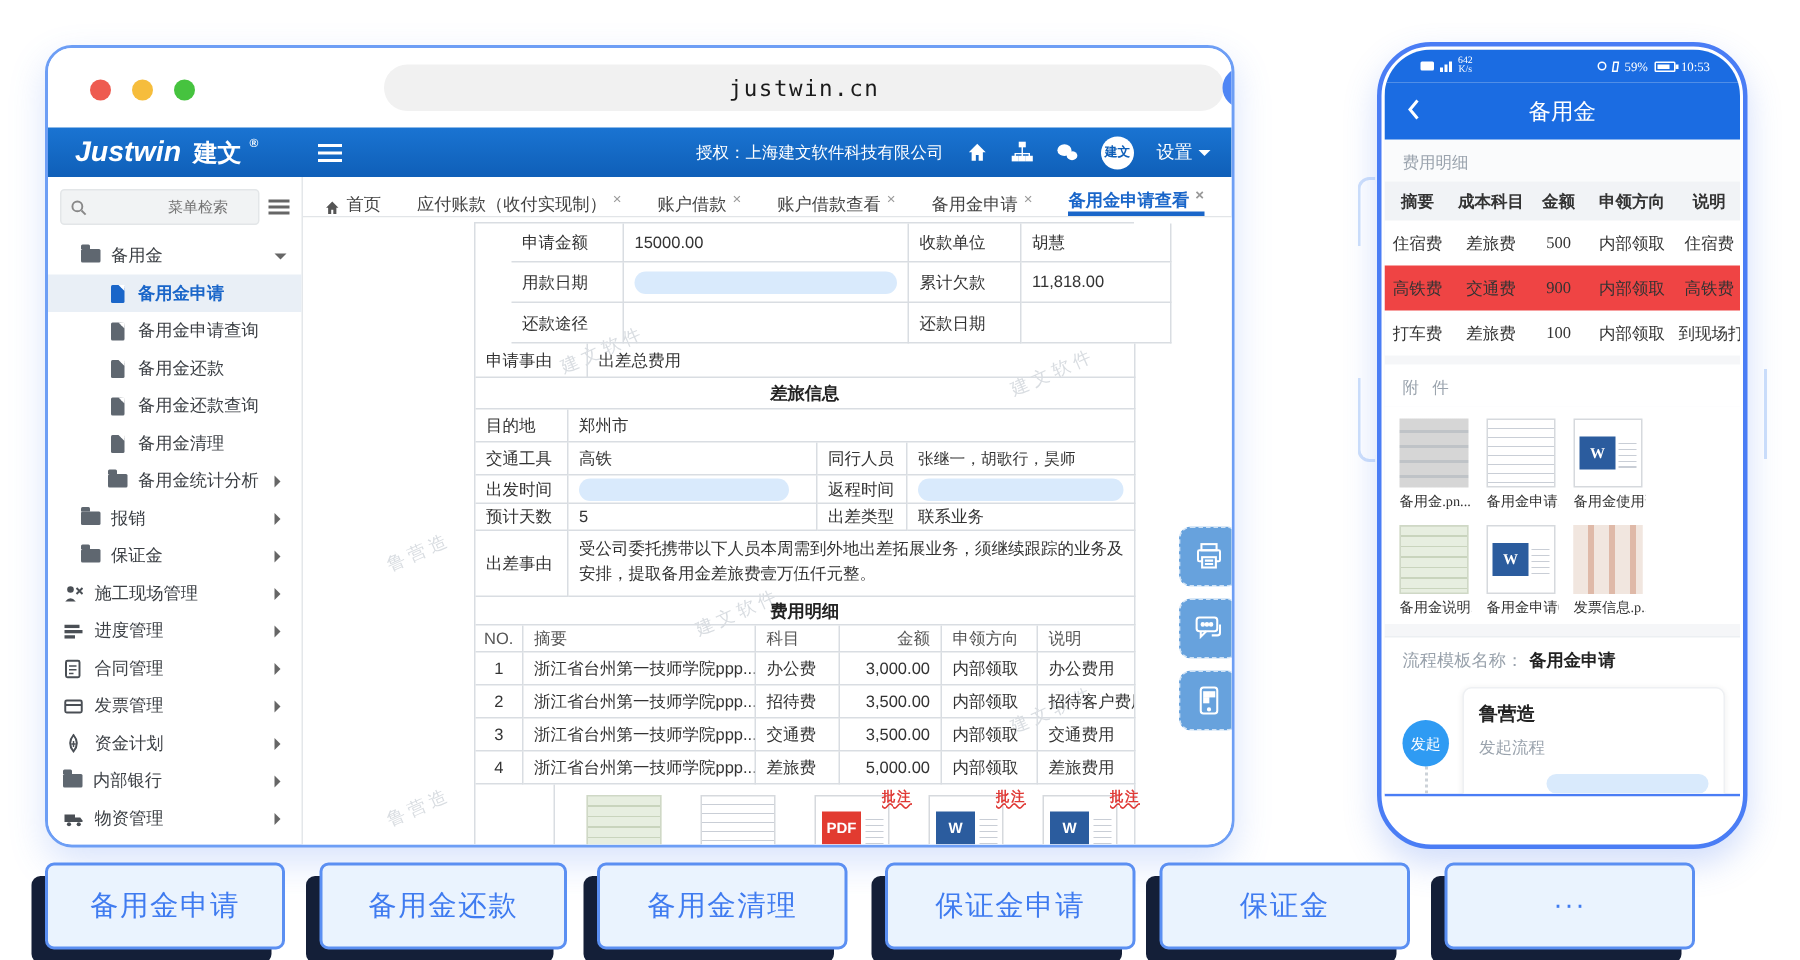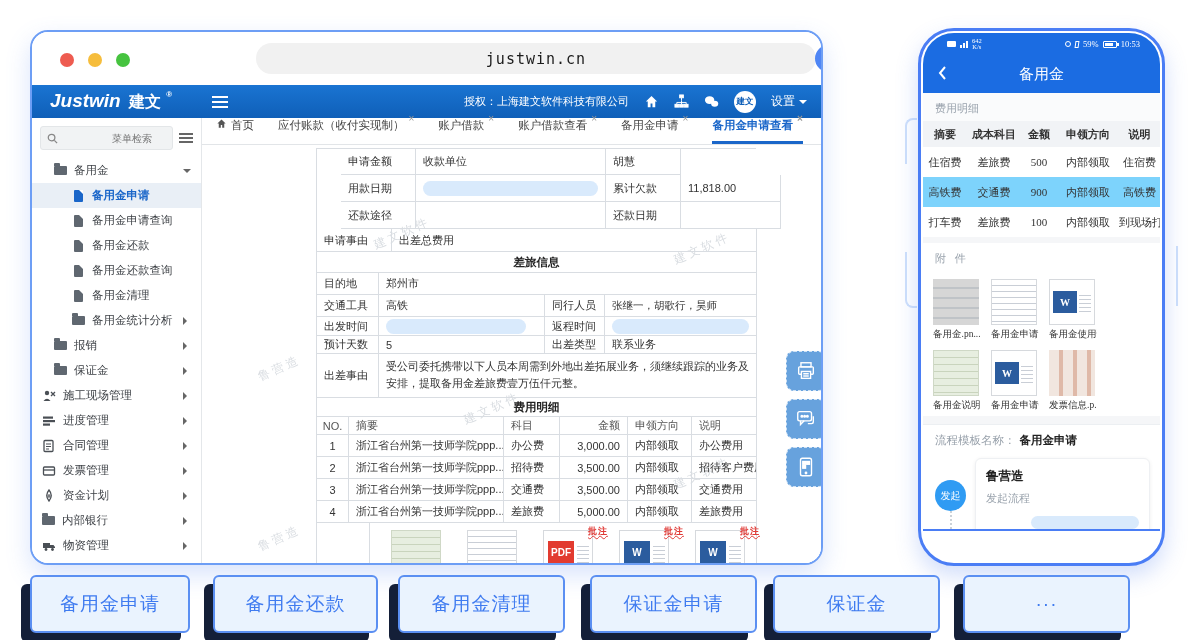--- a/index.html
+++ b/index.html
@@ -65,21 +65,21 @@
   .ico-file { width:9px; height:12px; background:#5f6770; border-radius:1px; position:relative; flex:none; margin:0 2px; }
   .ico-file::after { content:""; position:absolute; top:0; right:0; border:2.5px solid #fff;
     border-left-color:transparent; border-bottom-color:transparent; }
   .active .ico-file { background:#1a66c9; }
   .ico-svg { width:14px; height:14px; flex:none; }
 
   
   .main { flex:1; position:relative; background:#fff; }
   .tabbar { height:27px; display:flex; align-items:stretch; border-bottom:1px solid #e2e5e8;
     padding-left:14px; gap:24px; font-size:11.5px; color:#444; }
-  .tab { display:flex; align-items:flex-start; gap:4px; cursor:pointer; position:relative; white-space:nowrap; }
+  .tab { display:flex; align-items:flex-end; gap:4px; cursor:pointer; position:relative; white-space:nowrap; }
   .tab .x { font-size:10px; color:#999; position:relative; top:-5px; }
   .tab.active { color:#1a66c9; font-weight:bold; border-bottom:3px solid #1a66c9; }
   .refresh { margin-left:auto; margin-right:12px; display:flex; align-items:center; cursor:pointer; }
 
   
   .formarea { position:absolute; top:27px; left:0; right:0; bottom:0; overflow:hidden; background:#fff; }
   .wm { position:absolute; font-size:12px; letter-spacing:3px; color:#aab3bd; opacity:.45;
     transform:rotate(-24deg); pointer-events:none; }
   .formtable { position:absolute; left:114px; top:3px; width:440px;
     border-top:1px solid #d9dde2; border-left:1px solid #d9dde2; background:transparent; }
@@ -140,21 +140,21 @@
   .batt::after { content:""; position:absolute; right:-3px; top:1.5px; width:2px; height:3px; background:#fff; }
   .sb-dot { width:6px; height:6px; border:1px solid #fff; border-radius:50%; }
   .sb-bt { width:4px; height:7px; border:1px solid #fff; transform:skewX(-8deg); }
   .navbar { height:38px; background:#1b6ce2; color:#fff; display:flex; align-items:center; position:relative; }
   .navbar .ttl { flex:1; text-align:center; font-size:15px; }
   .backch { position:absolute; left:14px; top:10px; cursor:pointer; }
   .p-label { padding:8px 12px 5px; color:#9aa3ad; font-size:11px; background:#fafbfc; }
   .pt { background:#fff; font-size:11px; color:#333; }
   .pt-row { display:grid; grid-template-columns:44px 54px 36px 62px 1fr; align-items:center; height:30px; }
   .pt-h { height:26px; background:#f1f3f6; font-weight:bold; color:#333; }
-  .pt-alt { background:#7dd3fc; }
+  .pt-alt { background:#ef4444; }
   .pt-c { text-align:center; overflow:hidden; white-space:nowrap; }
   .attgrid { background:#fff; padding:8px 10px 4px; display:flex; flex-wrap:wrap; gap:9px 10px; }
   .attitem { width:48px; cursor:pointer; }
   .pthumb { width:46px; height:46px; position:relative; margin-bottom:3px; }
   .ph-photo { background:linear-gradient(135deg,#d9d9d9,#c2c6ca);
     background-image:repeating-linear-gradient(#d6d6d6 0 8px,#bfc3c7 8px 10px); }
   .ph-inv { background:#f1e6df; background-image:repeating-linear-gradient(90deg,#f1e6df 0 10px,#dfb9a8 10px 14px); }
   .attname { font-size:9.5px; color:#333; white-space:nowrap; overflow:hidden; }
   .flowhead { padding:8px 12px 6px; font-size:11.5px; color:#98a1ab; background:#fff; margin-top:8px;
     border-top:1px solid #eceff2; }
@@ -392,20 +392,21 @@
             <span class="wm" style="left:170px;top:80px">建文软件</span>
             <span class="wm" style="left:470px;top:95px">建文软件</span>
             <span class="wm" style="left:55px;top:215px">鲁营造</span>
             <span class="wm" style="left:260px;top:255px">建文软件</span>
             <span class="wm" style="left:470px;top:320px">建文软件</span>
             <span class="wm" style="left:55px;top:385px">鲁营造</span>
 
             <div class="formtable">
               <div class="fr g1 r26">
                 <div class="cell">申请金额</div>
+                <div class="cell">15000.00</div>
                 <div class="cell">收款单位</div>
                 <div class="cell">胡慧</div>
               </div>
               <div class="fr g1 r27">
                 <div class="cell">用款日期</div>
                 <div class="cell">
                     <span class="redact w180"></span>
                   </div>
                 <div class="cell">累计欠款</div>
                 <div class="cell">11,818.00</div>

